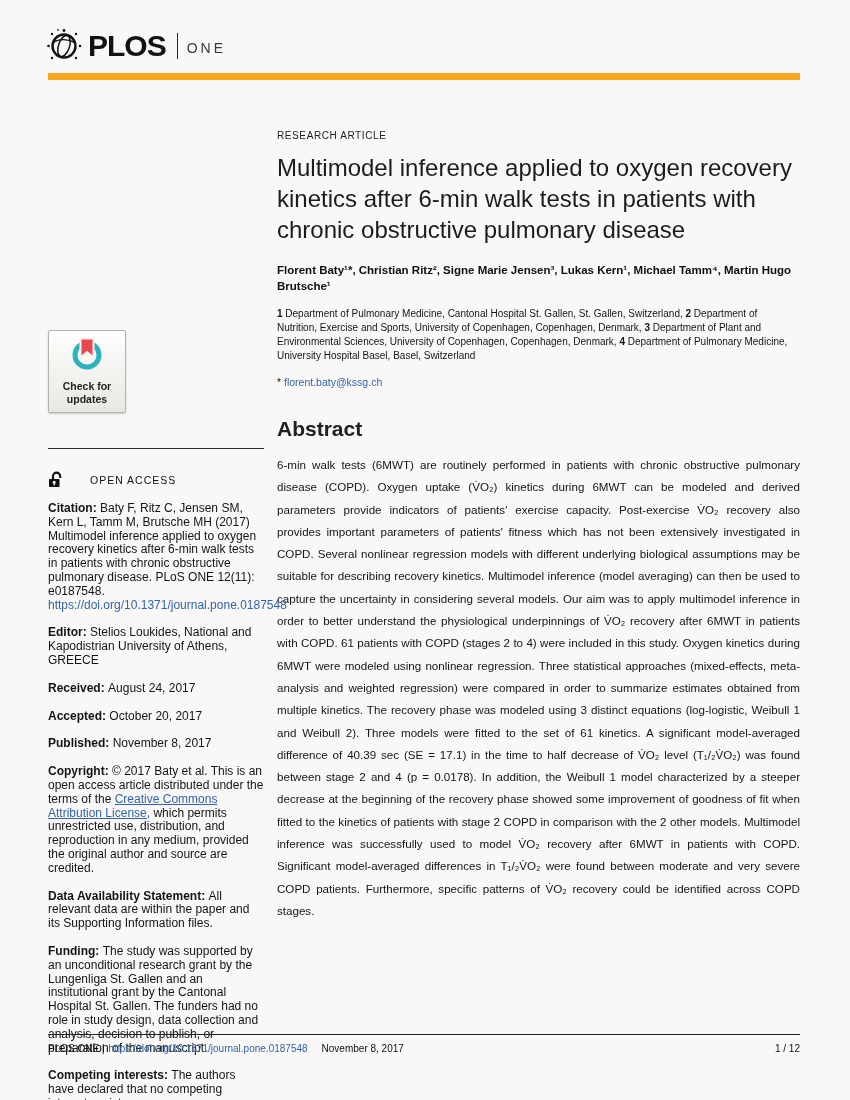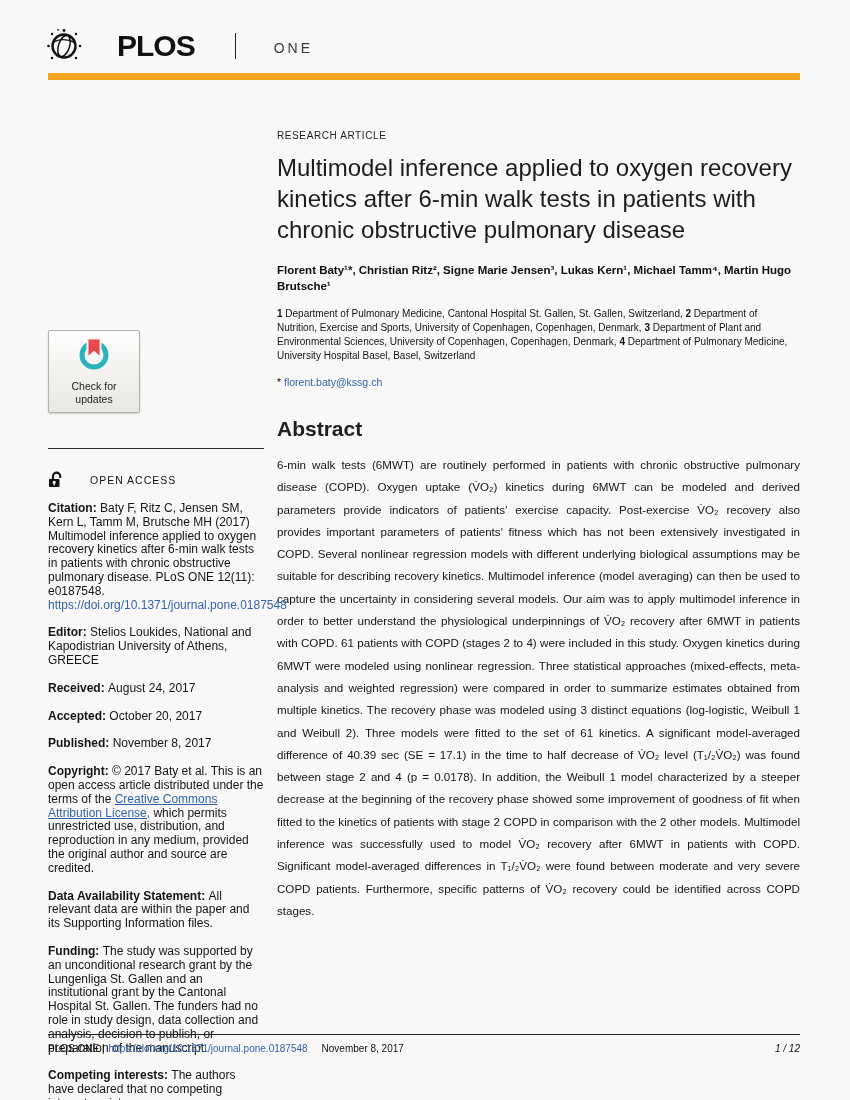--- a/index.html
+++ b/index.html
@@ -5,60 +5,60 @@
   * { margin:0; padding:0; box-sizing:border-box; }
   html,body { background:#e9e8e6; }
   .page {
     position:relative; width:850px; height:1100px; margin:0 auto;
     background:#f9f8f6; overflow:hidden;
     font-family:"Liberation Sans","DejaVu Sans",sans-serif; color:#161616;
   }
   a { color:#3064ad; text-decoration:none; cursor:pointer; }
 
   
-  .logo { position:absolute; left:46px; top:28px; display:flex; align-items:center;gap:29px; }
+  .logo { position:absolute; left:46px; top:28px; display:flex; align-items:center; }
   .logo-plos { font-size:30px; font-weight:bold; letter-spacing:-1px; color:#121212; margin-left:6px; }
   .logo-sep { width:1px; height:26px; background:#222; margin:0 9px 0 11px; }
   .logo-one { font-size:14px; letter-spacing:3px; color:#3a3a3a; font-weight:400; padding-top:3px; }
   .orange-bar { position:absolute; left:48px; top:73px; width:752px; height:7px; background:#f6a51f; }
 
   
   .main-col { position:absolute; left:277px; top:130px; width:523px; }
   .kicker { font-size:10px; letter-spacing:0.6px; color:#1d1d1d; }
   .title { font-size:24px; line-height:31px; font-weight:400; color:#1c1c1c; margin-top:11px; }
   .authors { font-size:11.5px; line-height:16px; font-weight:bold; color:#0f0f0f; margin-top:17px; }
   .affils { font-size:10px; line-height:14px; color:#141414; margin-top:13px; }
   .affils strong { font-weight:bold; }
   .correspondence { font-size:10.5px; margin-top:13px; color:#141414; }
   .abstract-heading { font-size:21px; font-weight:700; color:#202020; margin-top:29px; }
   .abstract-body { font-size:11.6px; line-height:22.3px; text-align:justify; color:#141414; margin-top:13px; }
 
   
   .sidebar { position:absolute; left:48px; top:330px; width:216px; }
   .badge {
-    width:92px; border:1px solid #b3b2ac; border-radius:2px;
+    width:78px; border:1px solid #b3b2ac; border-radius:2px;
     background:linear-gradient(#fefefe,#e9e7e2); box-shadow:0 1px 2px rgba(0,0,0,.18);
-    text-align:center; padding:5px 3px 7px; cursor:pointer;
+    text-align:center; padding:5px 3px 7px; cursor:pointer;font-weight:bold;
   }
   .badge-label { font-size:10.5px; line-height:12.5px; color:#222; margin-top:2px; }
   .sidebar-rule { border:none; border-top:1px solid #2a2a2a; margin-top:35px; }
   .open-access { display:flex; align-items:center; gap:26px; margin-top:22px; font-size:10.5px; letter-spacing:1px; color:#111; }
   .note { font-size:12px; line-height:13.8px; color:#141414; margin-top:14px; }
   .note strong { font-weight:bold; }
   .note a.u { text-decoration:underline; }
 
   
   .footer {
     position:absolute; left:48px; top:1034px; width:752px;
     border-top:1px solid #222; padding-top:8px;
     display:flex; align-items:baseline; font-size:10px; color:#111;
   }
   .footer .doi { margin-left:4px; }
   .footer .date { margin-left:14px; }
-  .footer .pageno { margin-left:auto;font-style:italic; }
+  .footer .pageno { margin-left:auto; }
 </style>
 </head>
 <body>
 
 <div class="page">
 
   <div class="logo">
     <svg width="36" height="36" viewBox="0 0 36 36">
       <circle cx="18" cy="18" r="11.5" fill="none" stroke="#121212" stroke-width="2.4"></circle>
       <ellipse cx="18" cy="18" rx="5.5" ry="11" fill="none" stroke="#121212" stroke-width="1.5" transform="rotate(18 18 18)"></ellipse>

